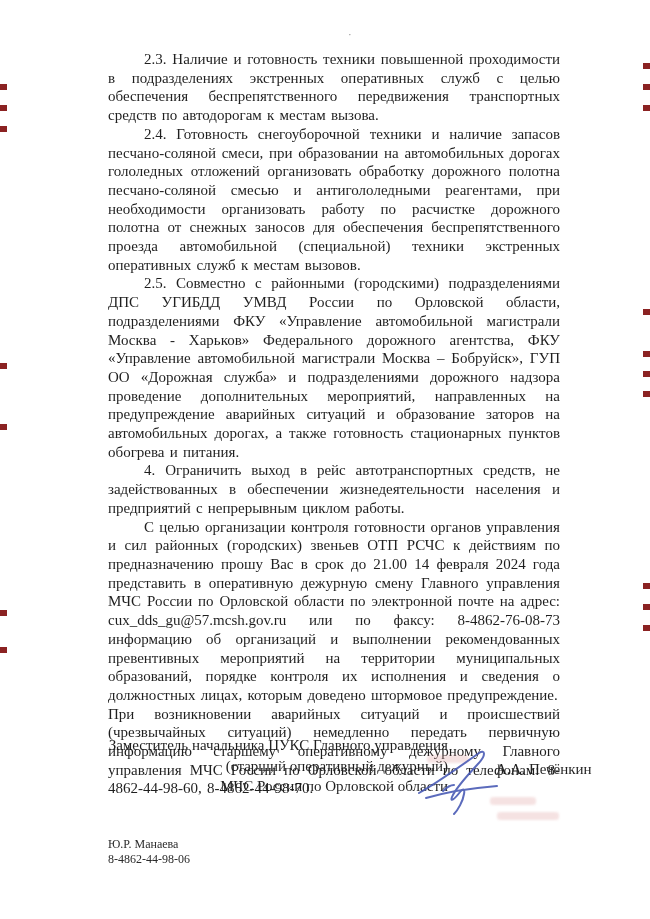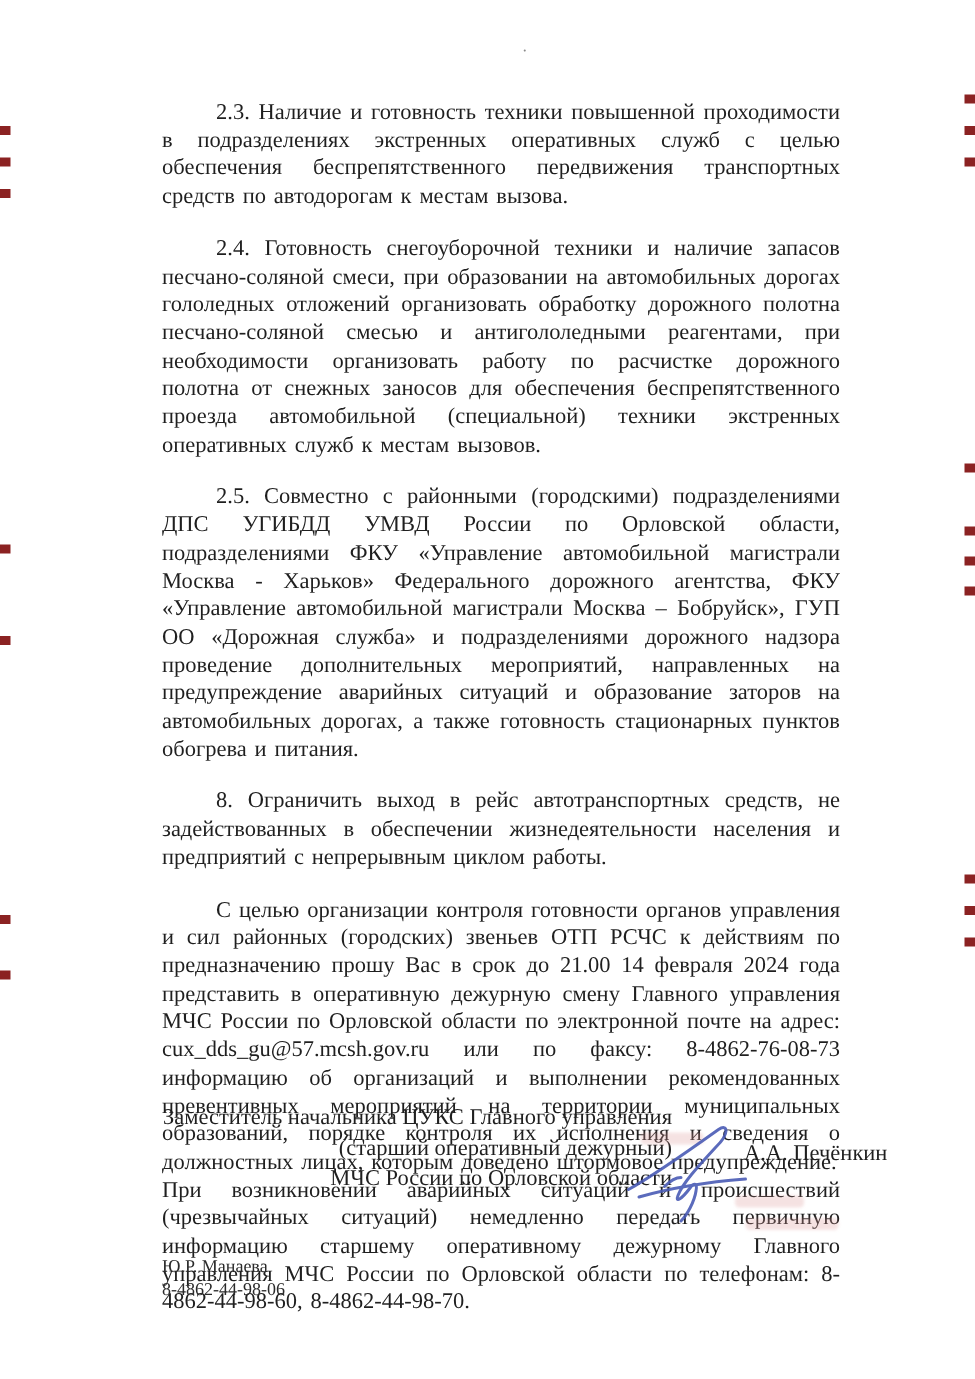--- a/index.html
+++ b/index.html
@@ -22,21 +22,21 @@
     left: 108px; top: 50px;
     width: 452px;
   }
   .doc-body p {
     margin: 0;
     font-size: 15px;
     line-height: 18.7px;
     text-align: justify;
     word-spacing: 1.5px;
   }
-  .doc-body p.indent { text-indent: 36px; margin-top: 16px; }
+  .doc-body p.indent { text-indent: 36px; }
   .sig-block {
     position: absolute;
     left: 108px; top: 735px;
     width: 340px;
     font-size: 15px;
     line-height: 20.6px;
     text-align: right;
   }
   .sig-name {
     position: absolute;
@@ -74,21 +74,21 @@
 <body>
 
 <div class="page">
 
   <div class="top-mark">·</div>
 
   <div class="doc-body">
     <p class="indent">2.3. Наличие и готовность техники повышенной проходимости в подразделениях экстренных оперативных служб с целью обеспечения беспрепятственного передвижения транспортных средств по автодорогам к местам вызова.</p>
     <p class="indent">2.4. Готовность снегоуборочной техники и наличие запасов песчано-соляной смеси, при образовании на автомобильных дорогах гололедных отложений организовать обработку дорожного полотна песчано-соляной смесью и антигололедными реагентами, при необходимости организовать работу по расчистке дорожного полотна от снежных заносов для обеспечения беспрепятственного проезда автомобильной (специальной) техники экстренных оперативных служб к местам вызовов.</p>
     <p class="indent">2.5. Совместно с районными (городскими) подразделениями ДПС УГИБДД УМВД России по Орловской области, подразделениями ФКУ «Управление автомобильной магистрали Москва - Харьков» Федерального дорожного агентства, ФКУ «Управление автомобильной магистрали Москва – Бобруйск», ГУП ОО «Дорожная служба» и подразделениями дорожного надзора проведение дополнительных мероприятий, направленных на предупреждение аварийных ситуаций и образование заторов на автомобильных дорогах, а также готовность стационарных пунктов обогрева и питания.</p>
-    <p class="indent">8. Ограничить выход в рейс автотранспортных средств, не задействованных в обеспечении жизнедеятельности населения и предприятий с непрерывным циклом работы.</p>
+    <p class="indent">4. Ограничить выход в рейс автотранспортных средств, не задействованных в обеспечении жизнедеятельности населения и предприятий с непрерывным циклом работы.</p>
     <p class="indent">С целью организации контроля готовности органов управления и сил районных (городских) звеньев ОТП РСЧС к действиям по предназначению прошу Вас в срок до 21.00 14 февраля 2024 года представить в оперативную дежурную смену Главного управления МЧС России по Орловской области по электронной почте на адрес: cux_dds_gu@57.mcsh.gov.ru или по факсу: 8-4862-76-08-73 информацию об организаций и выполнении рекомендованных превентивных мероприятий на территории муниципальных образований, порядке контроля их исполнения и сведения о должностных лицах, которым доведено штормовое предупреждение.</p>
     <p>При возникновении аварийных ситуаций и происшествий (чрезвычайных ситуаций) немедленно передать первичную информацию старшему оперативному дежурному Главного управления МЧС России по Орловской области по телефонам: 8-4862-44-98-60, 8-4862-44-98-70.</p>
   </div>
 
   <div class="sig-block">
     <div>Заместитель начальника ЦУКС Главного управления</div>
     <div>(старший оперативный дежурный)</div>
     <div>МЧС России по Орловской области</div>
   </div>
 

